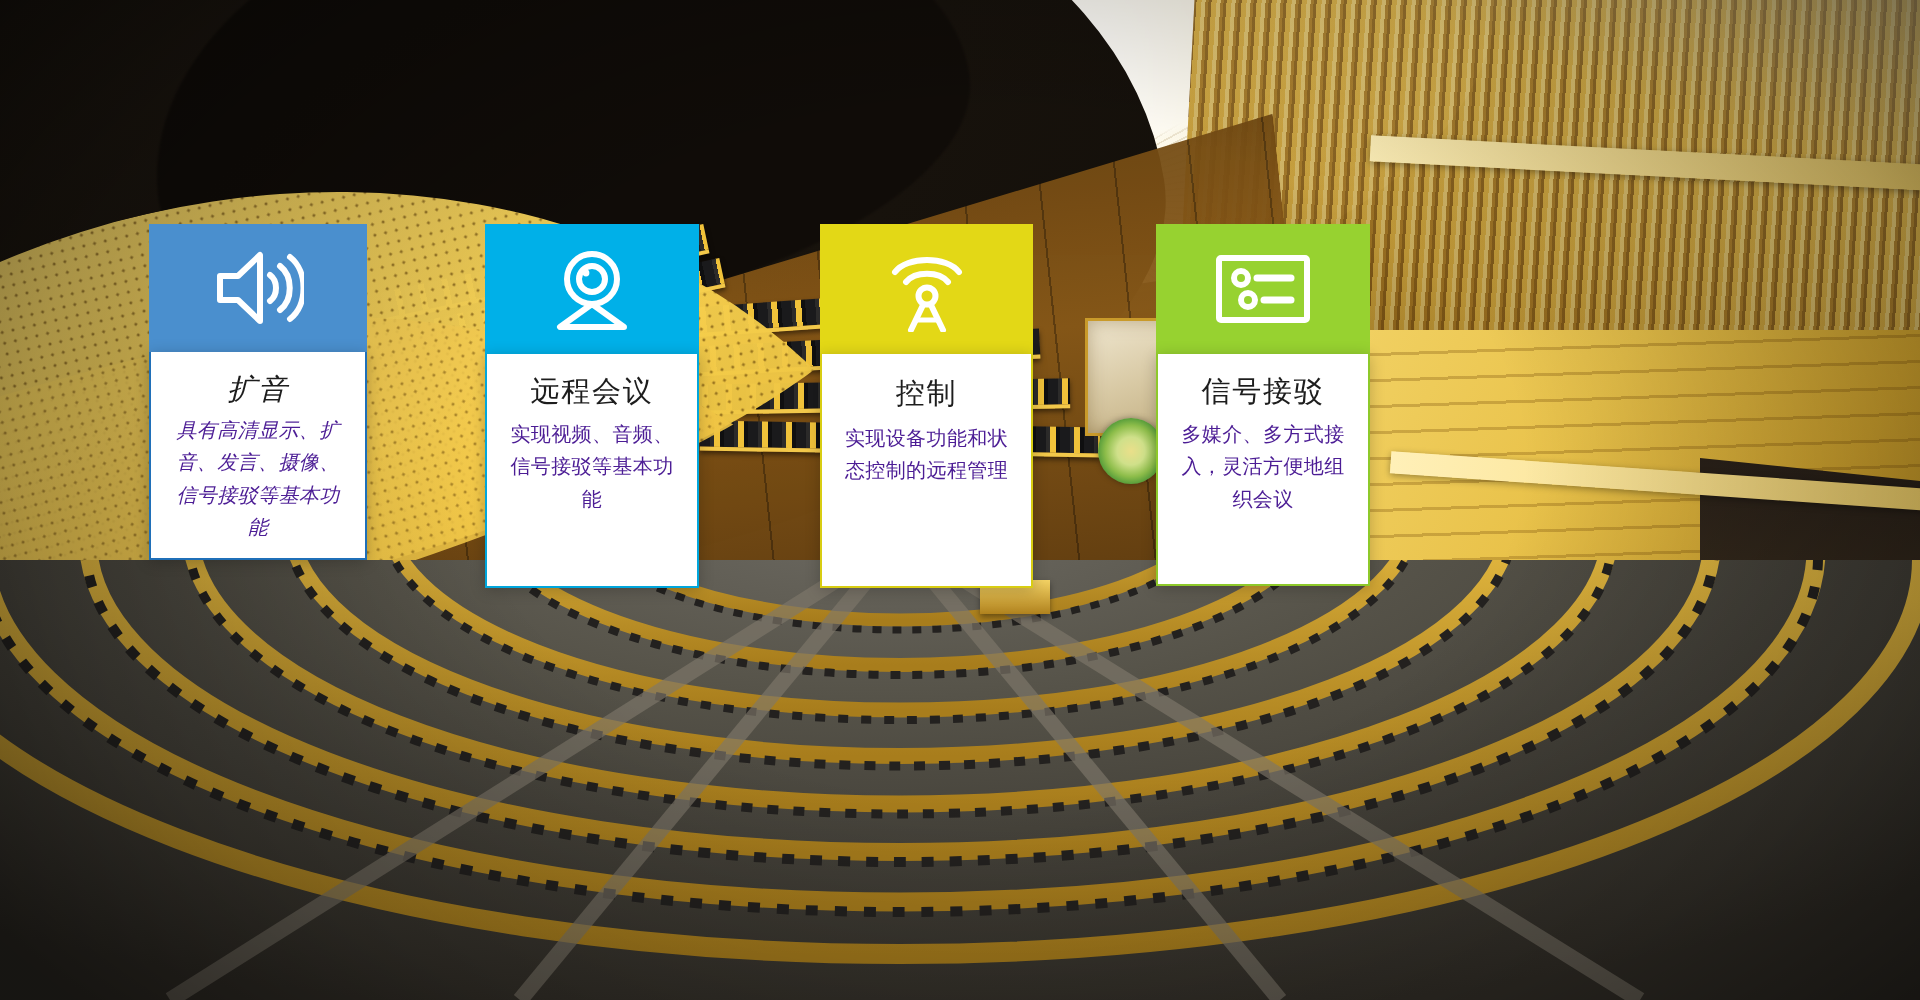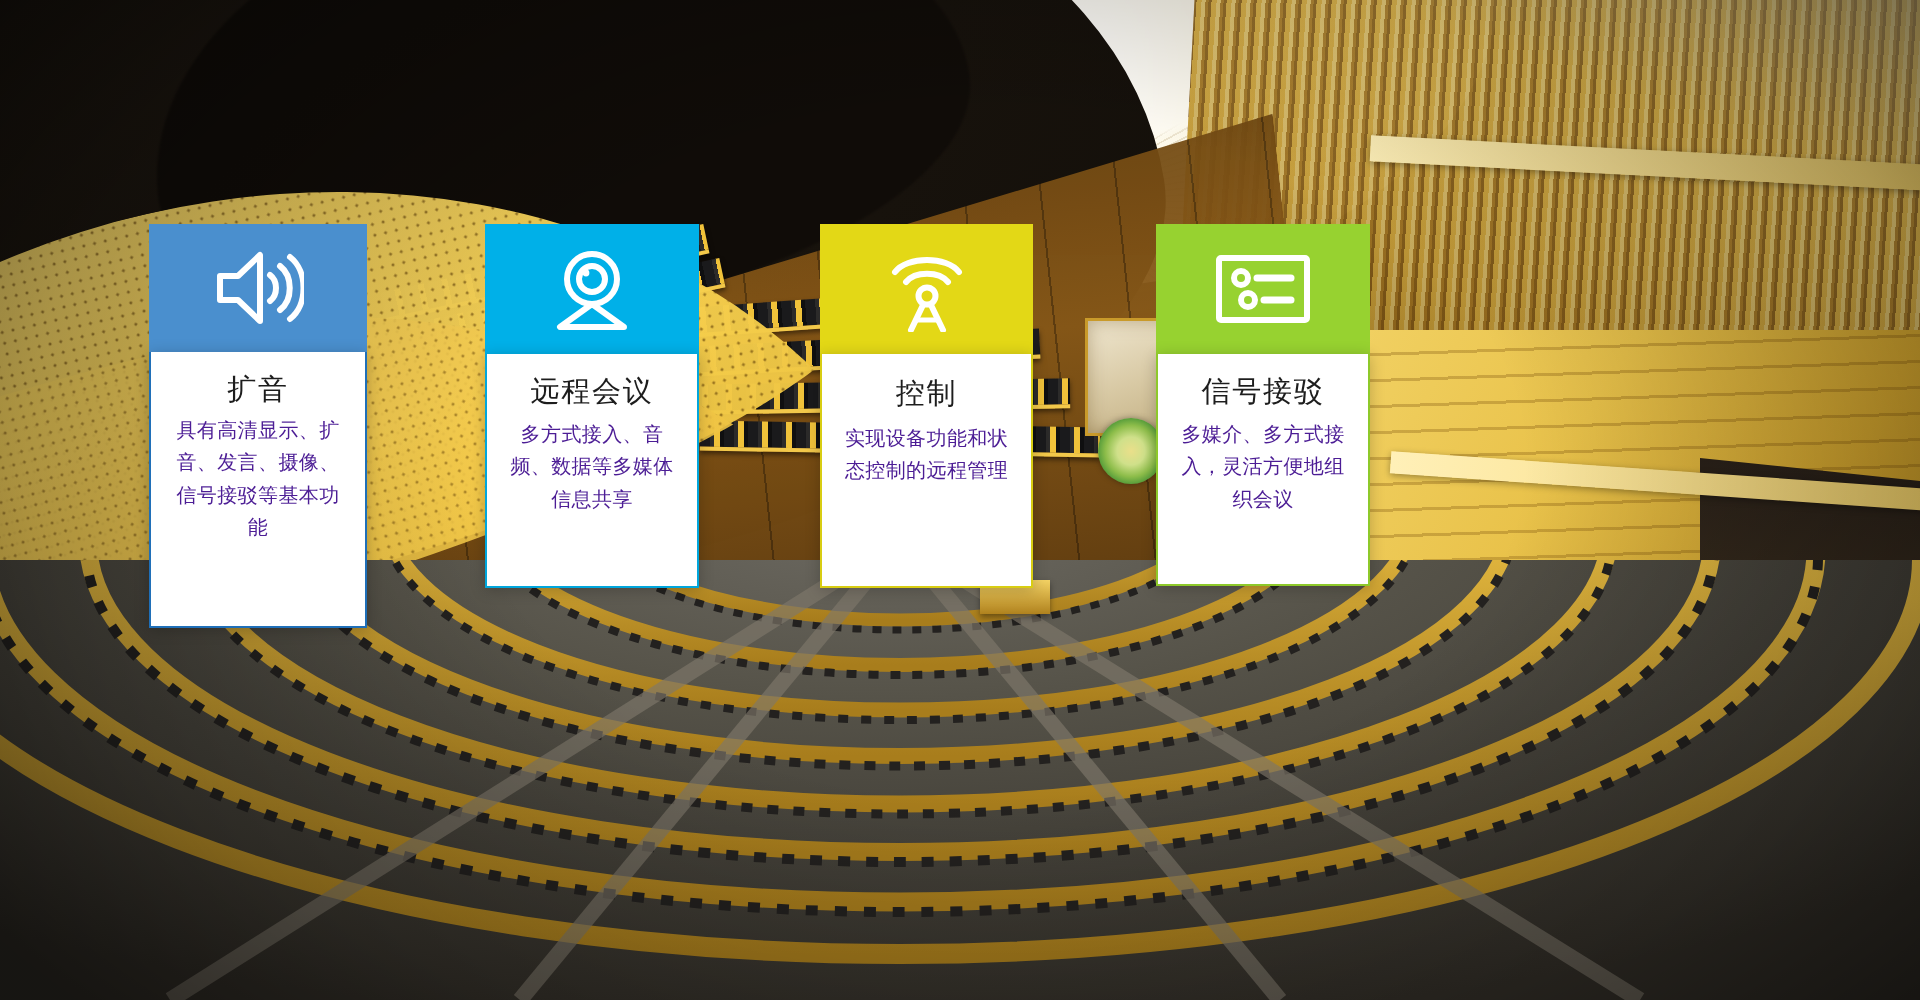--- a/index.html
+++ b/index.html
@@ -173,21 +173,21 @@
   .card .desc{
     color:#4c1d95;
     line-height:1.62;
     font-weight:400;
     letter-spacing:.02em;
   }
 
   
   #card1{left:149px;top:224px;width:218px;}
   #card1 .icon-head{background:#4a8fce;height:128px;}
-  #card1 .body{border:2px solid #1f6fb8;border-top:none;padding:22px 16px 20px;height:276px;}
+  #card1 .body{border:2px solid #1f6fb8;border-top:none;padding:22px 16px 20px;height:208px;font-style:italic;}
   #card1 .title{font-size:29px;margin-bottom:8px;}
   #card1 .desc{font-size:20px;}
 
   
   #card2{left:485px;top:224px;width:214px;}
   #card2 .icon-head{background:#00b0e8;height:130px;}
   #card2 .body{border:2px solid #00a6dc;border-top:none;padding:22px 14px 28px;height:234px;}
   #card2 .title{font-size:29px;margin-bottom:10px;}
   #card2 .desc{font-size:20px;}
 
@@ -304,21 +304,21 @@
     <div class="icon-head">
       <svg width="88" height="84" viewBox="0 0 88 84">
         <circle cx="44" cy="32" r="25" fill="none" stroke="#ffffff" stroke-width="6"></circle>
         <circle cx="44" cy="32" r="13" fill="none" stroke="#ffffff" stroke-width="6"></circle>
         <circle cx="38" cy="26" r="3.4" fill="#ffffff"></circle>
         <path d="M44 57 L12 80 H76 Z" fill="none" stroke="#ffffff" stroke-width="6" stroke-linejoin="round"></path>
       </svg>
     </div>
     <div class="body">
       <div class="title">远程会议</div>
-      <div class="desc">多方式接入、音频、数据等多媒体信息共享</div>
+      <div class="desc">实现视频、音频、信号接驳等基本功能</div>
     </div>
   </div>
 
   <div class="card" id="card4">
     <div class="icon-head">
       <svg width="96" height="74" viewBox="0 0 96 74">
         <rect x="4" y="6" width="88" height="62" rx="2" fill="none" stroke="#ffffff" stroke-width="6"></rect>
         <circle cx="26" cy="26" r="7" fill="none" stroke="#ffffff" stroke-width="6"></circle>
         <path d="M42 26 H76" stroke="#ffffff" stroke-width="7" stroke-linecap="round"></path>
         <circle cx="33" cy="48" r="7" fill="none" stroke="#ffffff" stroke-width="6"></circle>

